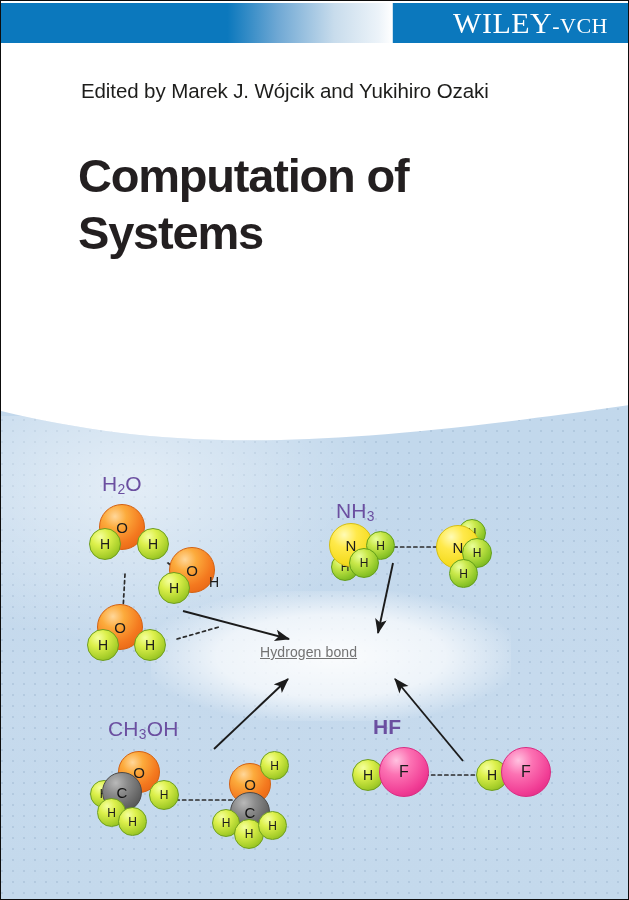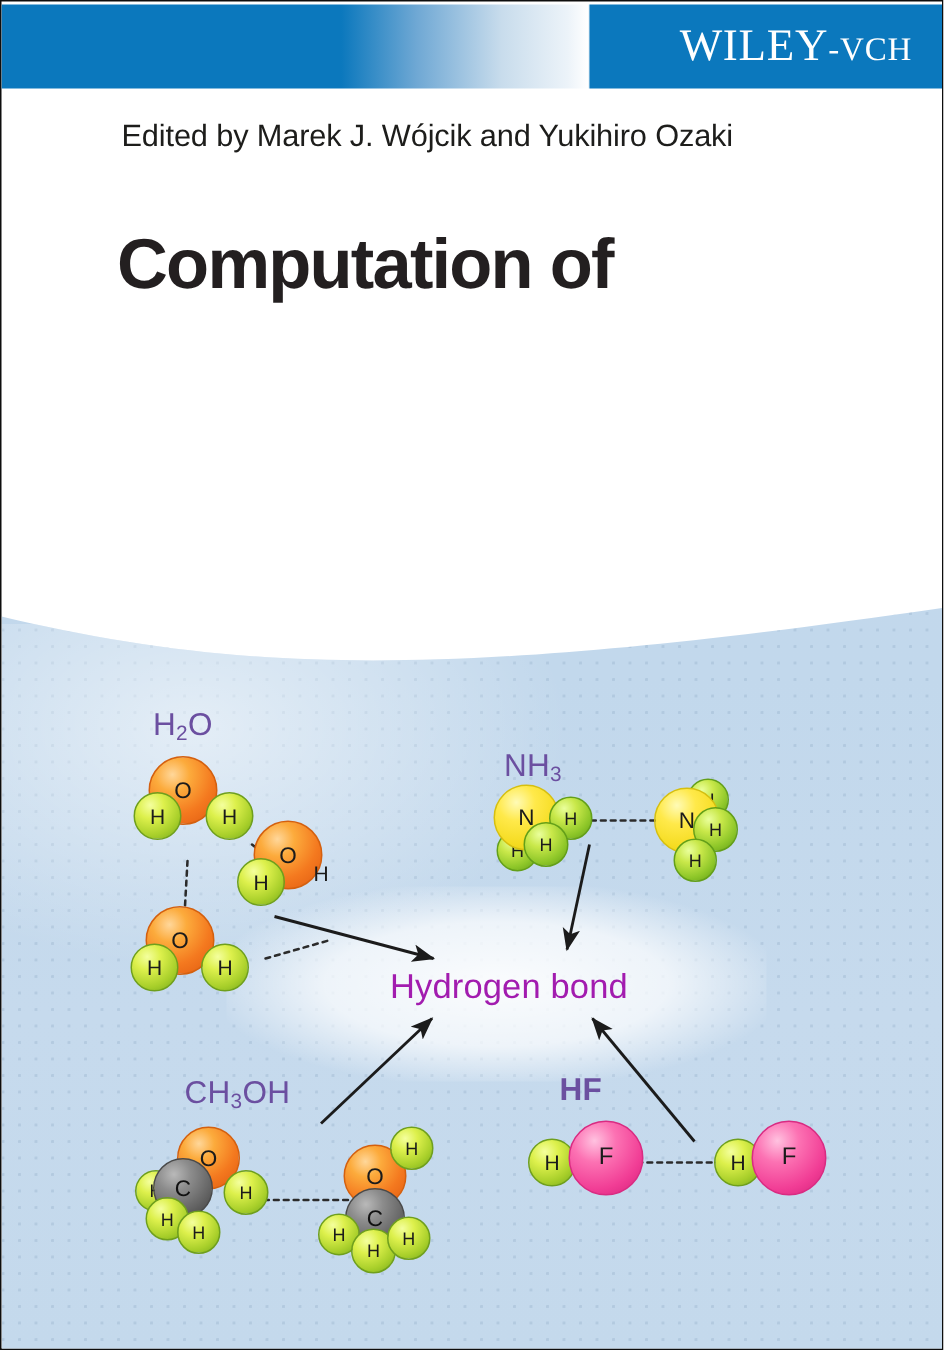--- a/index.html
+++ b/index.html
@@ -19,21 +19,21 @@
     box-sizing: border-box;
     border: 1px solid #0d0d0d;
   }
 
   
   #header-band {
     position: absolute;
     left: 0;
     top: 2px;
     width: 629px;
-    height: 56px;
+    height: 40px;
     background:
       linear-gradient(to right,
         #0b78bd 0%,
         #0b78bd 36%,
         #6fa8d4 44%,
         #c8dcec 53%,
         #ecf3f9 60%,
         #ffffff 62.2%,
         #0b78bd 62.4%,
         #0b78bd 100%);
@@ -142,32 +142,33 @@
     font-family: "Liberation Sans", sans-serif;
     white-space: nowrap;
     letter-spacing: 0.2px;
   }
   .formula sub {
     font-size: 0.66em;
     vertical-align: -0.25em;
   }
   #label-h2o  { left: 101px; top: 471px; text-align: right; }
   #label-nh3  { left: 335px; top: 498px; }
-  #label-ch3oh{ left: 122px; top: 716px; }
+  #label-ch3oh{ left: 107px; top: 716px; }
   #label-hf   { left: 372px; top: 714px; font-weight: bold; }
 
   
   #hbond-label {
     position: absolute;
     left: 259px;
     top: 643px;
-    font-size: 23px;
-    color: #a21caf;
+    font-size: 14px;
+    color: #737373;
     white-space: nowrap;
     letter-spacing: 0.1px;
+    text-decoration: underline;
   }
 
   
   .atom {
     position: absolute;
     border-radius: 50%;
     display: flex;
     align-items: center;
     justify-content: center;
     font-family: "Liberation Sans", sans-serif;
@@ -226,20 +227,21 @@
 <div id="cover">
 
   <div id="header-band">
     <div id="wiley-logo"><span class="big">WILEY</span><span class="small">-VCH</span></div>
   </div>
 
   <div id="editors">Edited by Marek J. Wójcik and Yukihiro Ozaki</div>
 
   <div id="title">
     <div>Computation of</div>
+    <div>Systems</div>
   </div>
 
   <div id="illus">
 
     <div id="illus-clip">
       <div id="illus-texture"></div>
       <div id="illus-sheen"></div>
       <div id="illus-halo"></div>
     </div>
 

